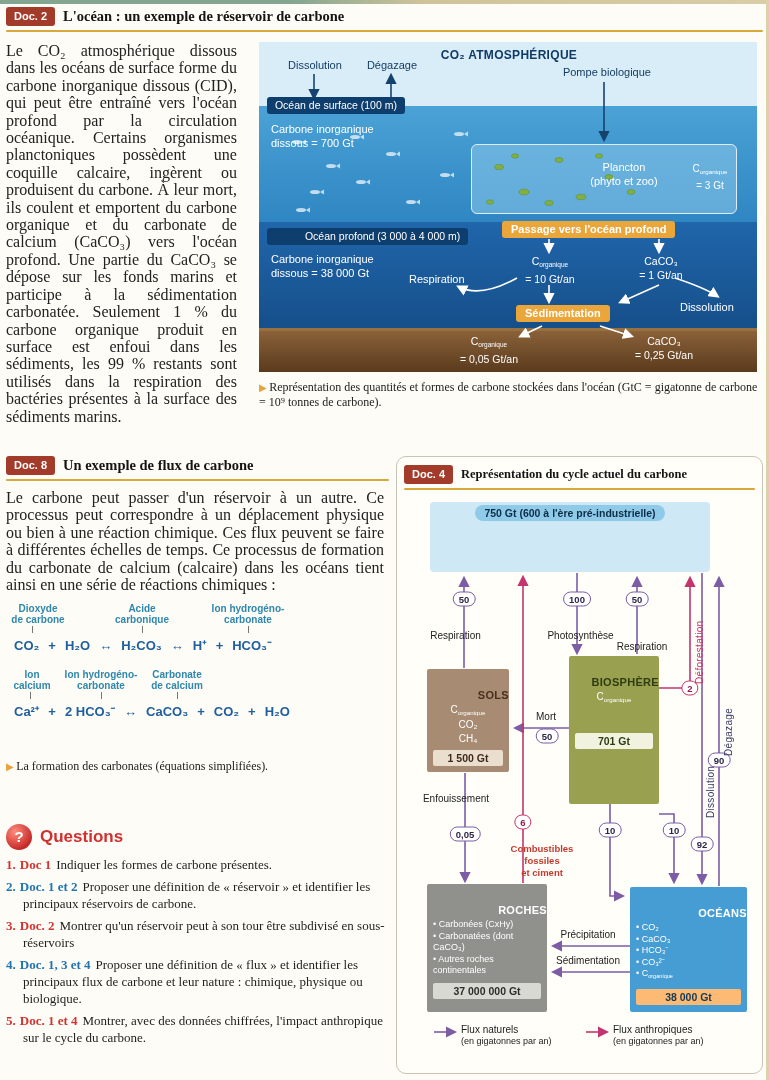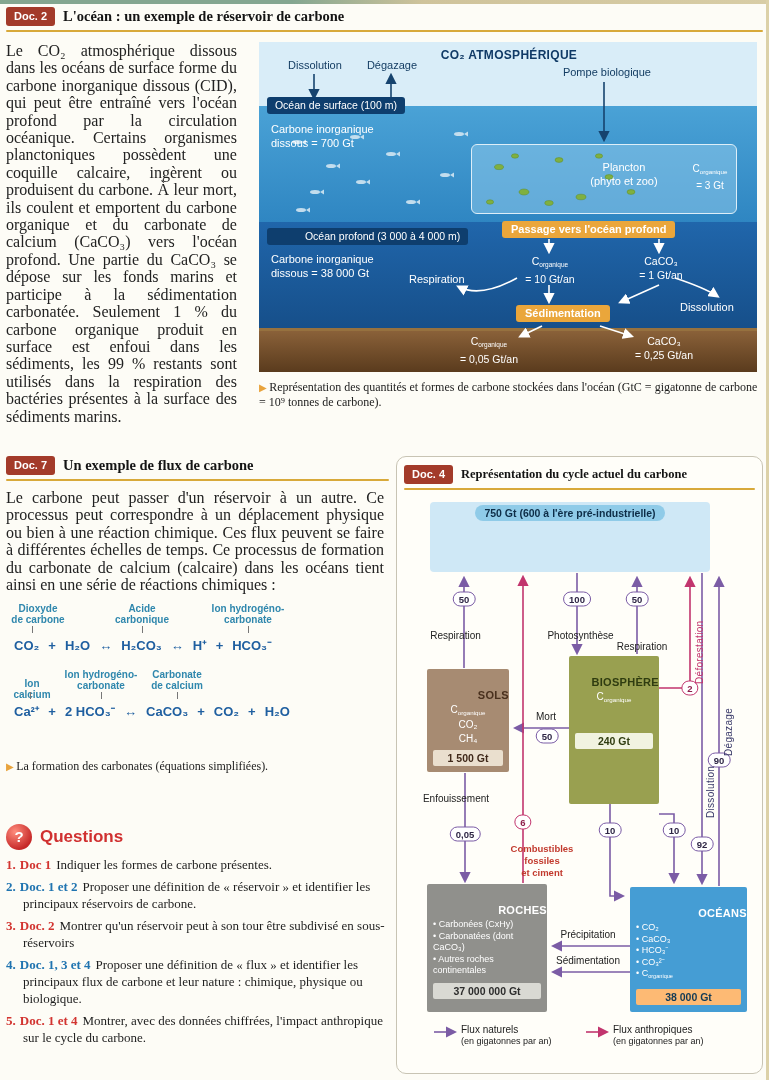--- a/index.html
+++ b/index.html
@@ -227,21 +227,21 @@
           </div>
         </div>
 
         <p class="fig-caption">Représentation des quantités et formes de carbone stockées dans l'océan (GtC = gigatonne de carbone = 10⁹ tonnes de carbone).</p>
       </div>
     </div>
   </section>
 
   <section class="sec-doc3">
     <div class="doc-header">
-      <span class="badge">Doc. 7</span>
+      <span class="badge">Doc. 8</span>
       <span class="doc-title">Un exemple de flux de carbone</span>
     </div>
     <div class="goldline"></div>
 
     <p class="body-text doc3-text">Le carbone peut passer d'un réservoir à un autre. Ce processus peut correspondre à un déplacement physique ou bien à une réaction chimique. Ces flux peuvent se faire à différentes échelles de temps. Ce processus de formation du carbonate de calcium (calcaire) dans les océans tient ainsi en une série de réactions chimiques :</p>
 
     <div class="equations">
 
       <div class="eq-lbl" style="left:0;top:0;width:64px;">
         <div>Dioxyde</div>
@@ -264,21 +264,21 @@
           <span>+</span>
           <span>H₂O</span>
           <span>↔</span>
           <span>H₂CO₃</span>
           <span>↔</span>
           <span>H⁺</span>
           <span>+</span>
           <span>HCO₃⁻</span>
       </div>
 
-      <div class="eq-lbl" style="left:0;top:75px;width:52px;">
+      <div class="eq-lbl" style="left:0;top:66px;width:52px;">
         <div>Ion</div>
           <div>calcium</div>
         </div>
       <div class="eq-lbl" style="left:50px;top:66px;width:90px;">
         <div>Ion hydrogéno-</div>
           <div>carbonate</div>
         </div>
       <div class="eq-lbl" style="left:127px;top:66px;width:88px;">
         <div>Carbonate</div>
           <div>de calcium</div>
@@ -337,21 +337,21 @@
         <div class="box-t" style="color:#49301d;">SOLS</div>
         <div class="box-line"><span>C</span><span class="sb">organique</span></div>
         <div class="box-line">CO₂</div>
         <div class="box-line">CH₄</div>
         <div class="stock" style="background:#eadfce;color:#40291a;">1 500 Gt</div>
       </div>
 
       <div class="box" style="left:165px;top:160px;width:90px;height:148px;background:#99a050;">
         <div class="box-t" style="color:#2f3c10;">BIOSPHÈRE</div>
         <div class="box-line"><span>C</span><span class="sb">organique</span></div>
-        <div class="stock" style="background:#f1f3e0;color:#2f3c10;margin-top:30px;">240 Gt</div>
+        <div class="stock" style="background:#f1f3e0;color:#2f3c10;margin-top:30px;">701 Gt</div>
       </div>
 
       <div class="box" style="left:23px;top:388px;width:120px;height:128px;background:#90908c;">
         <div class="box-t" style="color:#fff;">ROCHES</div>
         <ul class="blist">
           <li>Carbonées (CxHy)</li>
           <li>Carbonatées (dont CaCO₃)</li>
           <li>Autres roches continentales</li>
         </ul>
         <div class="stock" style="background:#d9d9d3;color:#2c2c2c;">37 000 000 Gt</div>

